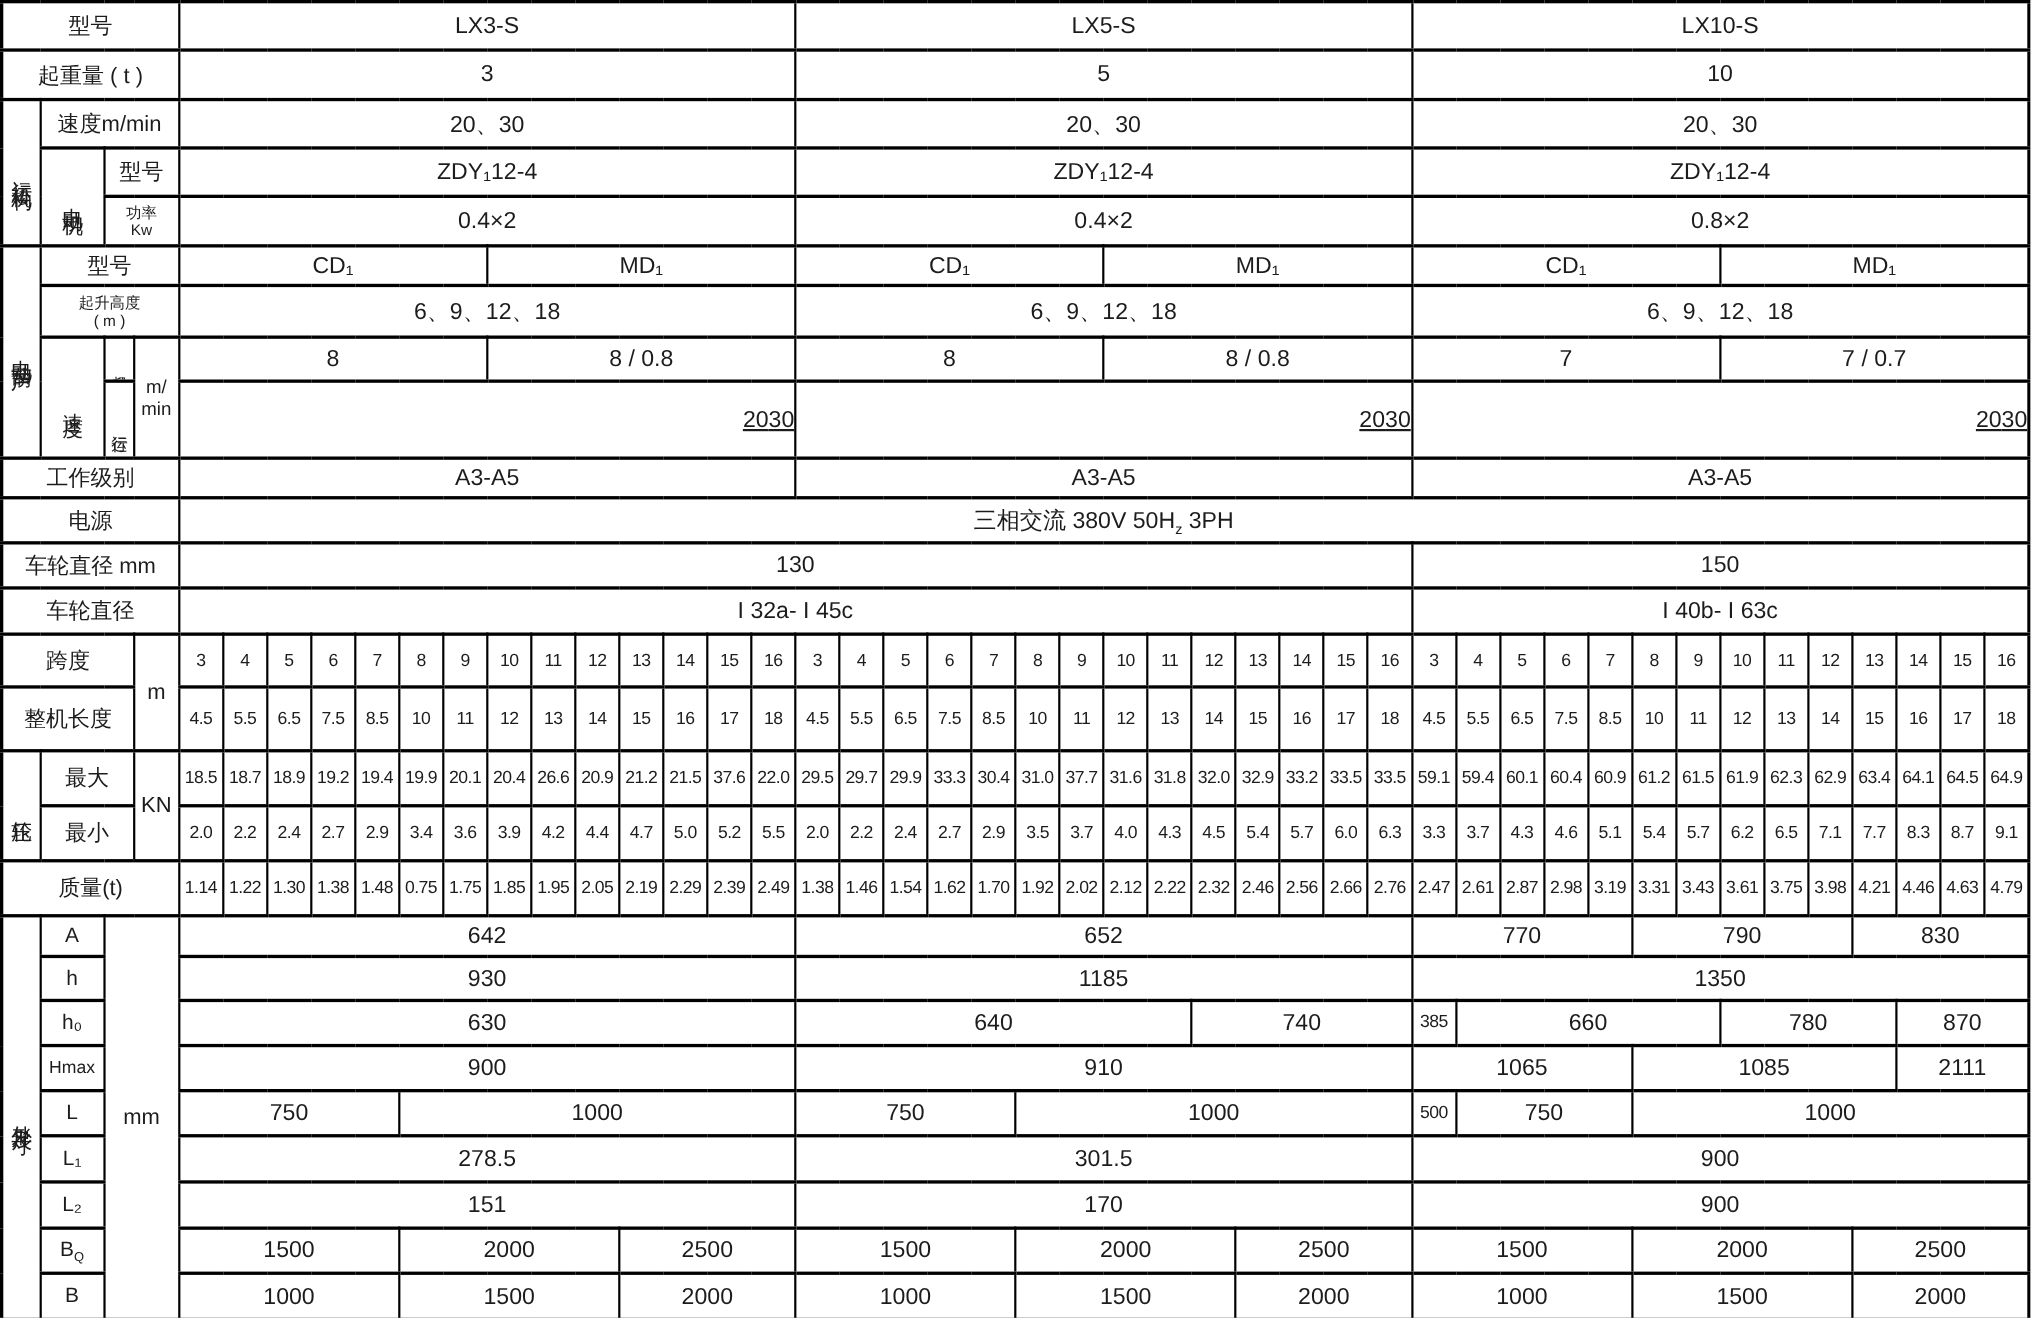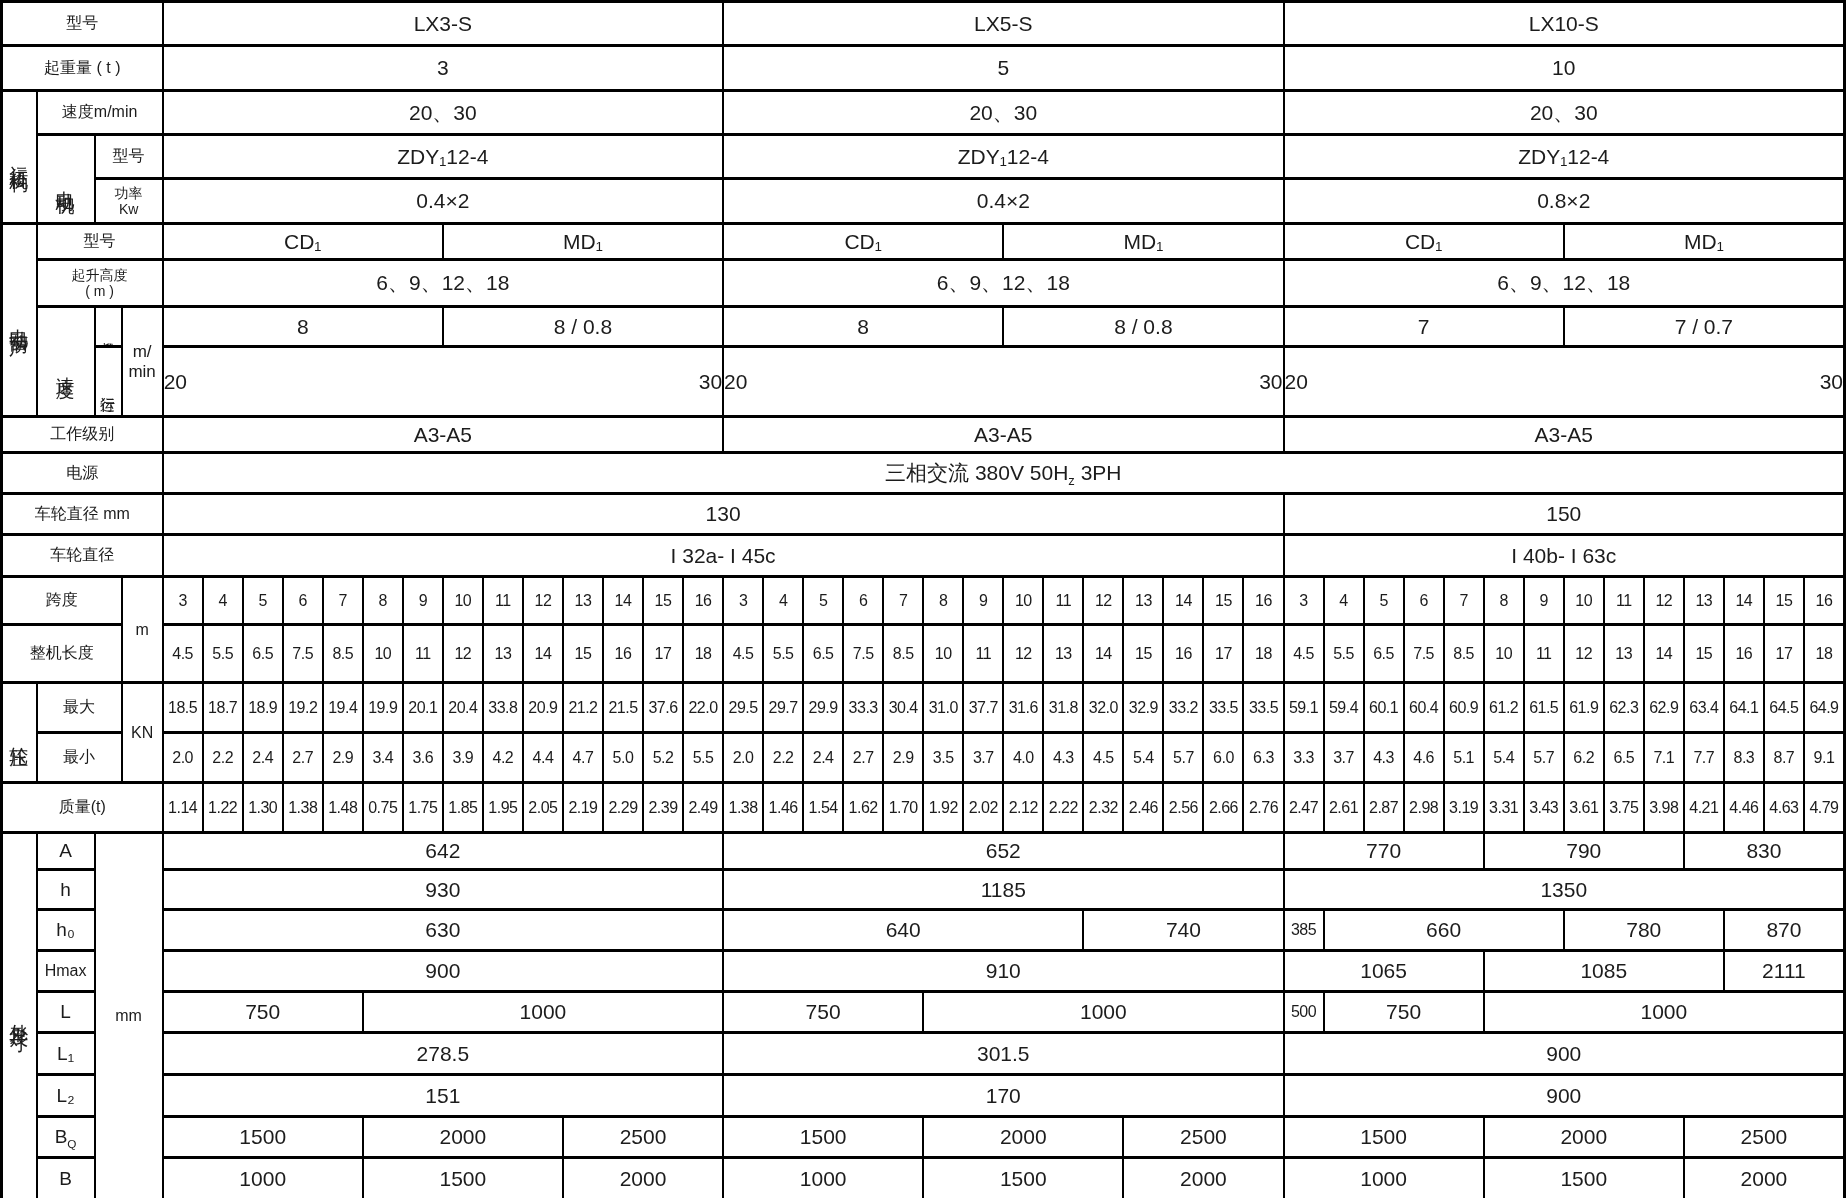--- a/index.html
+++ b/index.html
@@ -1,27 +1,27 @@
 <!DOCTYPE html>
 <html><head>
 <meta charset="utf-8">
 <style>
   html,body{margin:0;padding:0;background:#fff;}
   body{font-family:"Liberation Sans","DejaVu Sans",sans-serif;color:#1c1c1c;}
   table{border-collapse:collapse;table-layout:fixed;width:1846px;height:1198px;background:#fff;}
   td{border:2px solid #000;border-top-width:3px;border-bottom-width:3px;text-align:center;vertical-align:middle;padding:0;overflow:hidden;background:#fff;}
   table{border:3px solid #000;}
-  .lbl{font-size:16px;}
+  .lbl{font-size:20px;}
   .val{font-size:21px;}
   .num{font-size:16px;letter-spacing:-0.5px;}
   .mid{font-size:19px;}
   .vert{writing-mode:vertical-lr;text-orientation:upright;display:inline-block;font-size:19px;letter-spacing:3px;line-height:1;}
   .vert2{writing-mode:vertical-lr;text-orientation:upright;display:inline-block;font-size:15px;letter-spacing:1px;line-height:1;}
   .two{line-height:1.15;font-size:14px;}
-  .pair{display:flex;justify-content:space-between;align-items:center;font-size:21px;}
+  .pair{display:flex;justify-content:flex-end;align-items:center;font-size:21px;text-decoration:underline;}
   sub{font-size:62%;line-height:0;}
 </style>
 </head>
 <body>
 
 <table>
   <colgroup>
     <col style="width:35px">
       <col style="width:58px">
       <col style="width:27px">
@@ -252,21 +252,21 @@
     <td class="lbl" colspan="2">最大</td>
     <td class="lbl" rowspan="2">KN</td>
     <td class="num">18.5</td>
         <td class="num">18.7</td>
         <td class="num">18.9</td>
         <td class="num">19.2</td>
         <td class="num">19.4</td>
         <td class="num">19.9</td>
         <td class="num">20.1</td>
         <td class="num">20.4</td>
-        <td class="num">33.8</td>
+        <td class="num">26.6</td>
         <td class="num">20.9</td>
         <td class="num">21.2</td>
         <td class="num">21.5</td>
         <td class="num">37.6</td>
         <td class="num">22.0</td>
         <td class="num">29.5</td>
         <td class="num">29.7</td>
         <td class="num">29.9</td>
         <td class="num">33.3</td>
         <td class="num">30.4</td>

